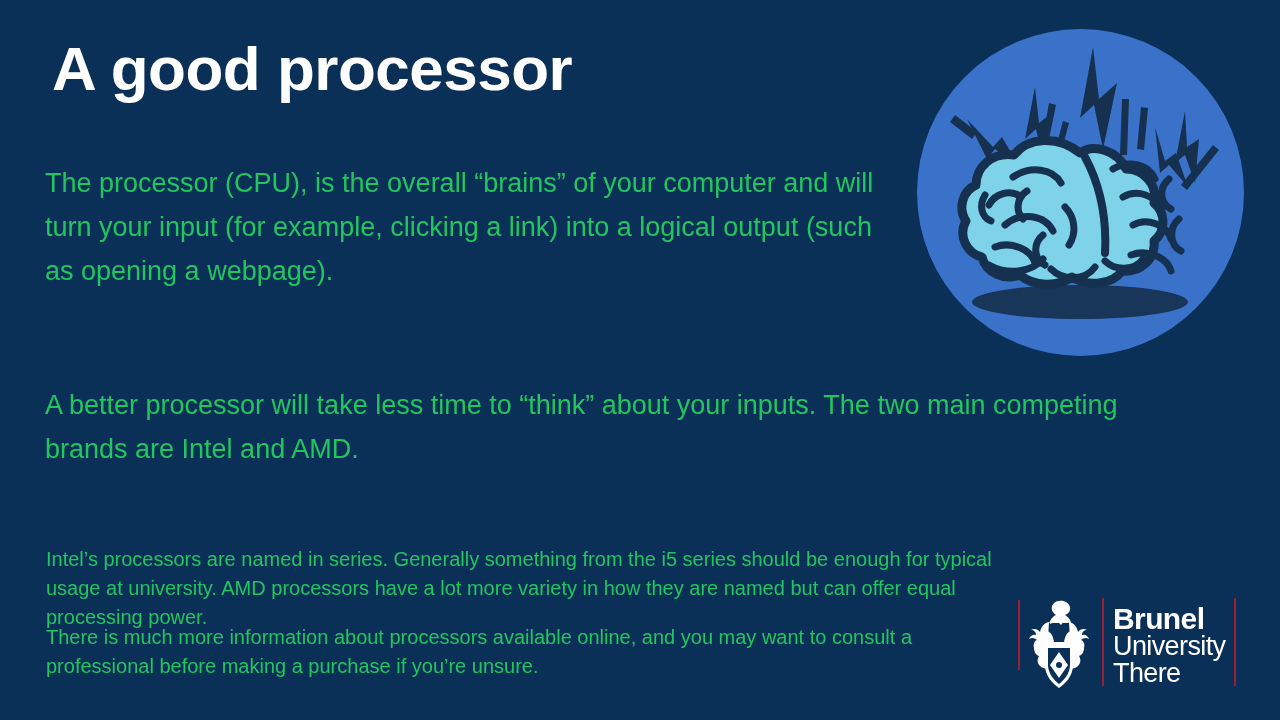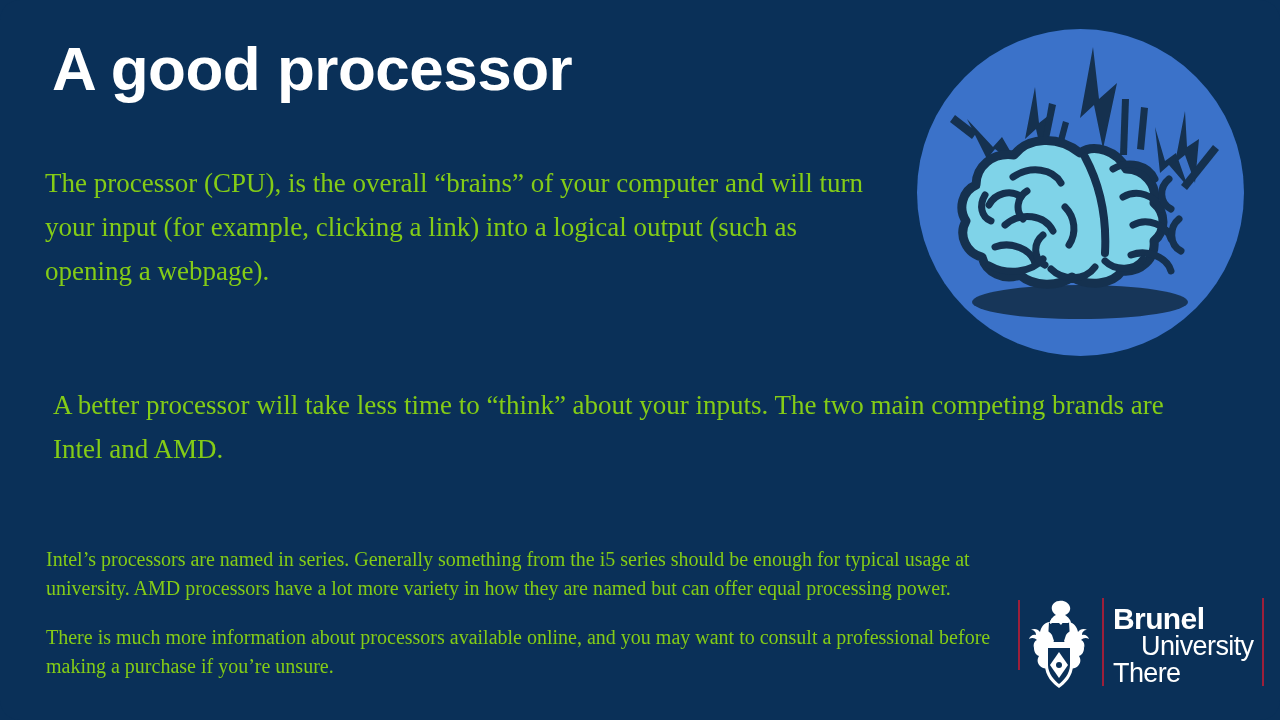--- a/index.html
+++ b/index.html
@@ -34,40 +34,38 @@
     font-size: 62px;
     font-weight: 700;
     line-height: 1.05;
     letter-spacing: -0.5px;
     white-space: nowrap;
   }
 
   
   .body-block {
     position: absolute;
-    color: #84cc16;
+    color: #22c55e;
     font-weight: 400;
-    font-family: Liberation Serif, serif;
   }
 
   #para-1 {
     left: 45px;
     top: 161px;
     width: 830px;
     font-size: 27px;
     line-height: 44px;
   }
 
   #para-2 {
     left: 45px;
     top: 383px;
     width: 1160px;
     font-size: 27px;
     line-height: 44px;
-    margin-left: 8px;
   }
 
   #para-3 {
     left: 46px;
     top: 497px;
     width: 975px;
     font-size: 20px;
     line-height: 29px;
     margin-top: 48px;
   }
@@ -130,21 +128,20 @@
     display: block;
     font-size: 30px;
     font-weight: 700;
     letter-spacing: -0.6px;
   }
   .word-university {
     display: block;
     font-size: 27px;
     font-weight: 400;
     letter-spacing: -0.6px;
-    margin-left: 28px;
   }
   .word-london {
     display: block;
     font-size: 27px;
     font-weight: 400;
     letter-spacing: -0.6px;
   }
 </style>
 </head>
 <body>

